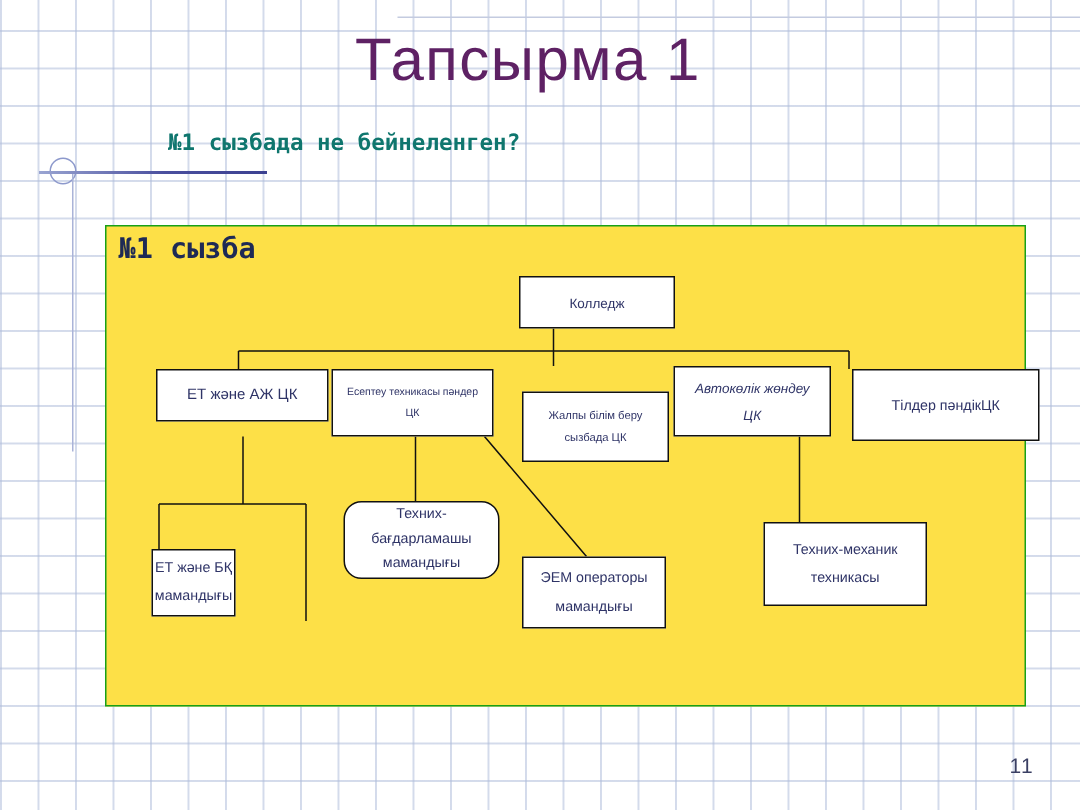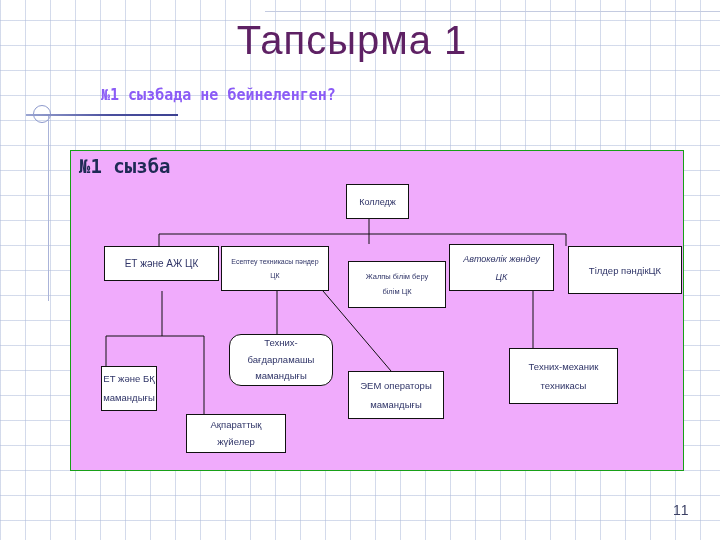--- a/index.html
+++ b/index.html
@@ -17,42 +17,42 @@
   .top-rule{position:absolute;left:265px;top:11px;width:455px;height:1px;background:#c4cbe0;}
   .deco-hline{position:absolute;left:26px;top:114px;width:152px;height:2px;
     background:linear-gradient(to right,#9aa5d2 0%,#4a4f9e 55%,#3c4191 100%);}
   .deco-vline{position:absolute;left:48px;top:116px;width:1px;height:185px;background:#aab3d8;}
   .deco-circle{position:absolute;left:33px;top:105px;width:16px;height:16px;
     border:1.5px solid #8d99cc;border-radius:50%;background:transparent;}
   
   .title{position:absolute;left:0;top:18px;width:720px;text-align:center;
     transform:translateX(-8px);
     font-size:40px;font-weight:400;color:#5e2164;letter-spacing:1px;}
-  .question{position:absolute;left:101px;top:86px;
+  .question{position:absolute;left:112px;top:86px;
     font-family:"DejaVu Sans Mono", monospace;font-weight:bold;
-    font-size:15px;color:#8b5cf6;}
+    font-size:15px;color:#0f766e;}
   .page-number{position:absolute;left:673px;top:502px;font-size:14px;color:#3a3f63;
     font-family:"Liberation Sans",sans-serif;letter-spacing:1px;}
   
   .panel{position:absolute;left:70px;top:150px;width:614px;height:321px;
-    background:#f0abfc;border:1px solid #18a018;box-sizing:border-box;}
+    background:#fde047;border:1px solid #18a018;box-sizing:border-box;}
   .panel-label{position:absolute;left:8px;top:4px;
     font-family:"DejaVu Sans Mono", monospace;font-weight:bold;
     font-size:19px;color:#1e2a55;}
   .connectors{position:absolute;left:0;top:0;}
   .box{position:absolute;background:#ffffff;border:1px solid #111111;box-sizing:border-box;
     color:#2f3467;display:flex;flex-direction:column;align-items:center;justify-content:center;
     text-align:center;font-family:"Liberation Sans", sans-serif;}
   .box span{display:block;}
-  #box-kolledzh{left:275px;top:33px;width:63px;height:35px;font-size:9px;}
+  #box-kolledzh{left:275px;top:33px;width:104px;height:35px;font-size:9px;}
   #box-ck1{left:33px;top:95px;width:115px;height:35px;font-size:10px;}
   #box-ck2{left:150px;top:95px;width:108px;height:45px;font-size:7px;line-height:1.9;}
   #box-ck3{left:277px;top:110px;width:98px;height:47px;font-size:7.5px;line-height:1.9;}
   #box-ck4{left:378px;top:93px;width:105px;height:47px;font-size:9px;line-height:2;font-style:italic;}
-  #box-ck5{left:497px;top:95px;width:114px;height:48px;font-size:9.5px;}
+  #box-ck5{left:497px;top:95px;width:125px;height:48px;font-size:9.5px;}
   #box-sp1{left:30px;top:215px;width:56px;height:45px;font-size:9.5px;line-height:1.9;}
   #box-sp2{left:158px;top:183px;width:104px;height:52px;font-size:9.5px;line-height:1.75;border-radius:12px;}
   #box-sp3{left:277px;top:220px;width:96px;height:48px;font-size:9.5px;line-height:2;}
   #box-sp4{left:438px;top:197px;width:109px;height:56px;font-size:9.5px;line-height:2;align-items:center;}
   #box-sp5{left:115px;top:263px;width:100px;height:39px;font-size:9.5px;line-height:1.7;}
 </style>
 </head>
 <body>
 
 <div class="top-rule"></div>
@@ -80,21 +80,21 @@
     <span>ЕТ және АЖ ЦК</span>
   </div>
 
   <div class="box" id="box-ck2">
     <span>Есептеу техникасы пәндер</span>
     <span>ЦК</span>
   </div>
 
   <div class="box" id="box-ck3">
     <span>Жалпы білім беру</span>
-    <span>білім ЦК</span>
+    <span>сызбада ЦК</span>
   </div>
 
   <div class="box" id="box-ck4">
     <span>Автокөлік жөндеу</span>
     <span>ЦК</span>
   </div>
 
   <div class="box" id="box-ck5">
     <span>Тілдер пәндікЦК</span>
   </div>
@@ -113,19 +113,15 @@
   <div class="box" id="box-sp3">
     <span>ЭЕМ операторы</span>
     <span>мамандығы</span>
   </div>
 
   <div class="box" id="box-sp4">
     <span>Техних-механик</span>
     <span>техникасы</span>
   </div>
 
-  <div class="box" id="box-sp5">
-    <span>Ақпараттық</span>
-    <span>жүйелер</span>
-  </div>
 </div>
 
 <div class="page-number">11</div>
 
 </body></html>

